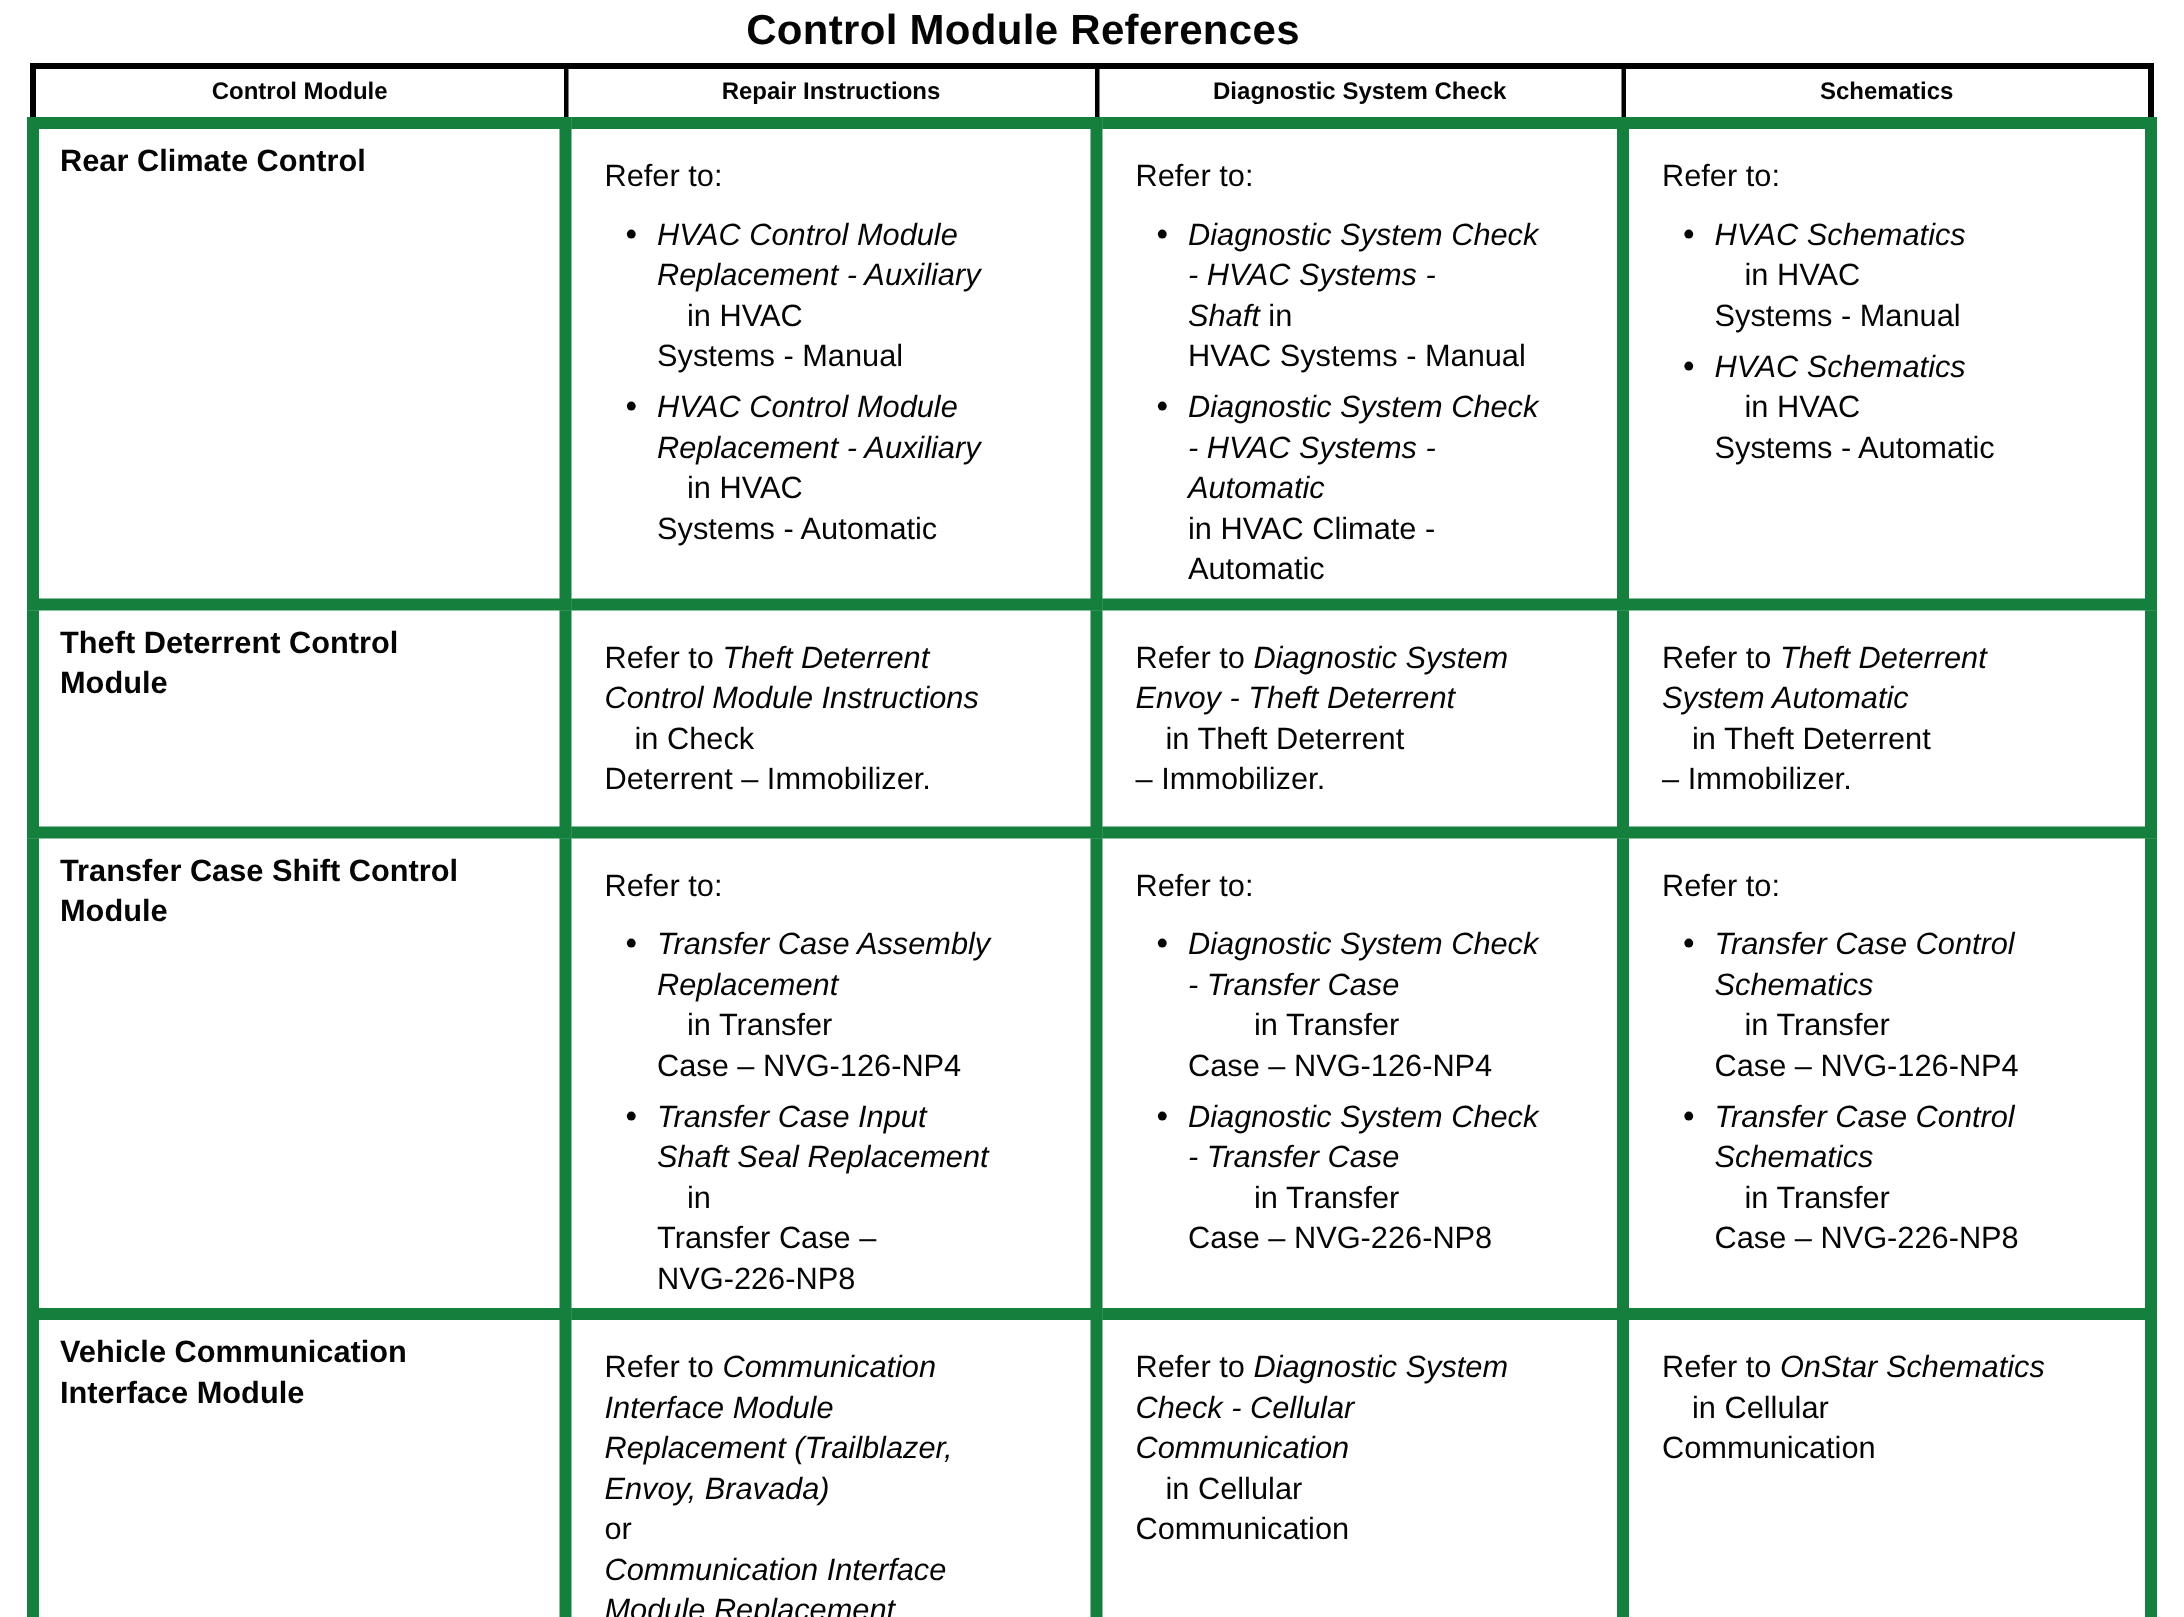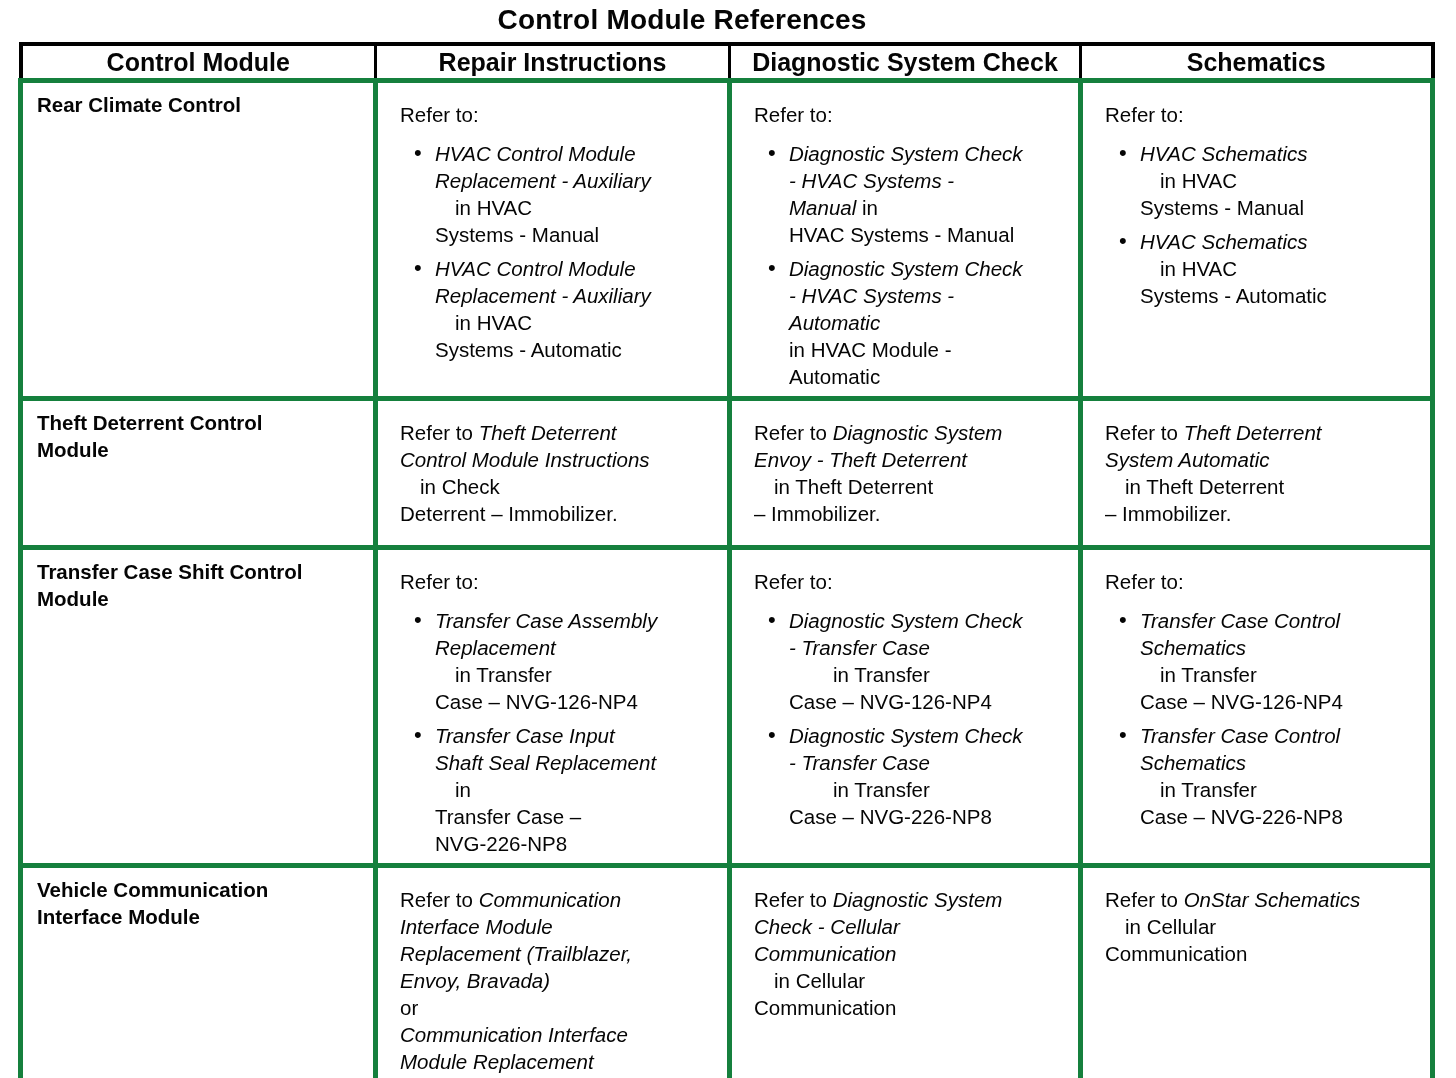--- a/index.html
+++ b/index.html
@@ -29,28 +29,28 @@
     table-layout: fixed;
     border: 4px solid #000;
   }
   col.c1 { width: 355px; }
   col.c2 { width: 354px; }
   col.c3 { width: 351px; }
   col.c4 { width: 352px; }
   th {
     border: 3px solid #000;
     height: 30px;
-    font-size: 25px;
+    font-size: 16px;
     font-weight: 700;
     text-align: center;
     vertical-align: middle;
     padding: 1px 4px;
   }
   td {
-    border: 5px solid #15803d;
+    border: 8px solid #15803d;
     vertical-align: top;
     padding: 6px 6px 6px 10px;
     font-size: 20.5px;
     line-height: 27px;
   }
   tbody tr:nth-child(1) td { height: 288px; }
   tbody tr:nth-child(2) td { height: 106px; }
   tbody tr:nth-child(3) td { height: 288px; }
   tbody tr:nth-child(4) td { height: 268px; }
   td.module { font-weight: 700; padding-left: 14px; padding-top: 8px; }
@@ -115,28 +115,28 @@
             <div class="line ind0"><span>Systems - Automatic</span></div>
           </div>
         </td>
         <td>
           <div class="blk para">
             <div class="line ind0"><span>Refer to:</span></div>
           </div>
           <div class="blk bullet">
             <div class="line ind0"><i>Diagnostic System Check</i></div>
             <div class="line ind0"><i>- HVAC Systems -</i></div>
-            <div class="line ind0"><i>Manual</i><span> in</span></div>
+            <div class="line ind0"><i>Shaft</i><span> in</span></div>
             <div class="line ind0"><span>HVAC Systems - Manual</span></div>
           </div>
           <div class="blk bullet">
             <div class="line ind0"><i>Diagnostic System Check</i></div>
             <div class="line ind0"><i>- HVAC Systems -</i></div>
             <div class="line ind0"><i>Automatic</i></div>
-            <div class="line ind0"><span>in HVAC Module -</span></div>
+            <div class="line ind0"><span>in HVAC Climate -</span></div>
             <div class="line ind0"><span>Automatic</span></div>
           </div>
         </td>
         <td>
           <div class="blk para">
             <div class="line ind0"><span>Refer to:</span></div>
           </div>
           <div class="blk bullet">
             <div class="line ind0"><i>HVAC Schematics</i></div>
             <div class="line ind1"><span>in HVAC</span></div>

